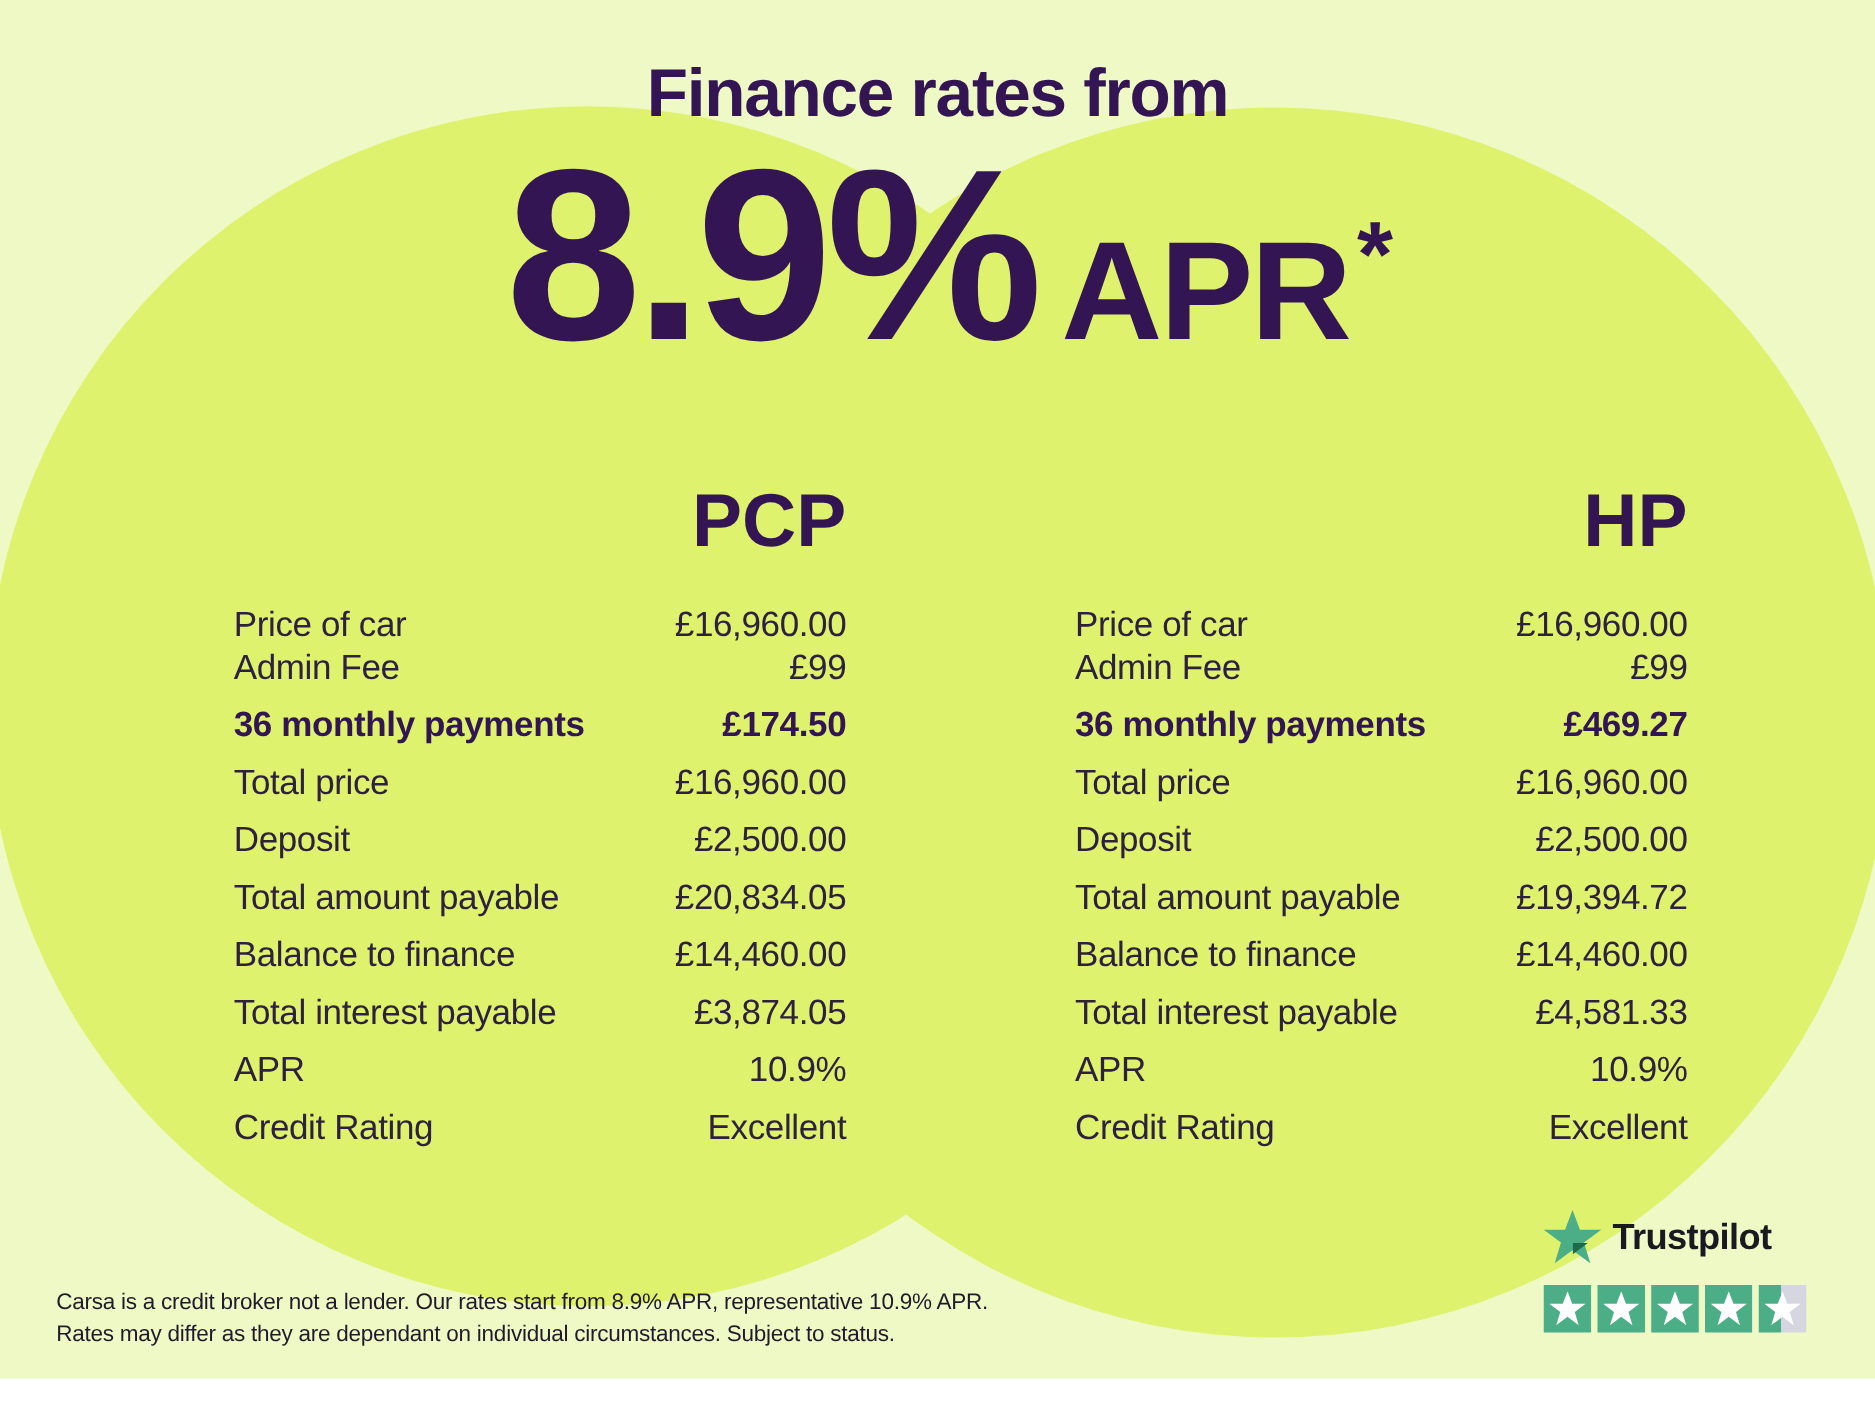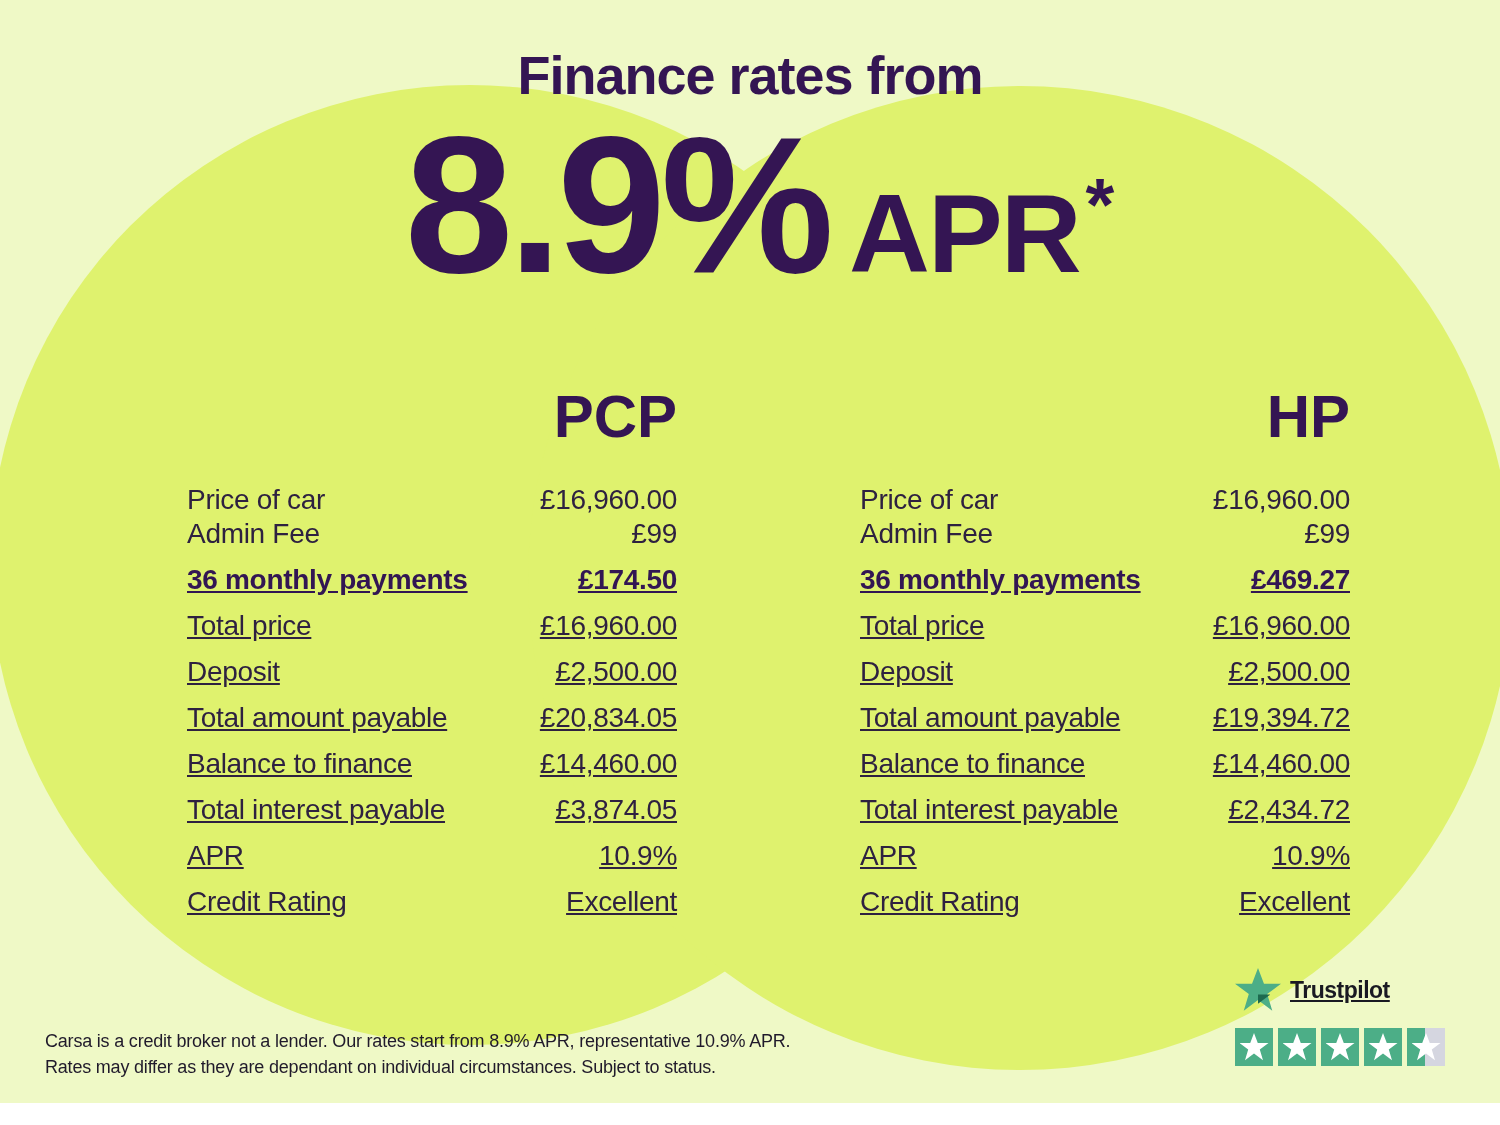--- a/index.html
+++ b/index.html
@@ -50,21 +50,21 @@
     text-align:right;
     font-size:60px;font-weight:700;color:var(--purple);
     margin:0 0 32px 0;letter-spacing:0;
   }
   .rows{display:block;}
   .row{
     display:flex;justify-content:space-between;align-items:baseline;
     font-size:28px;line-height:34px;letter-spacing:-0.3px;
     color:var(--text-purple);
   }
-  .rows .row:nth-of-type(n+3){margin-top:12px;text-decoration:underline;}
+  .rows .row:nth-of-type(n+3){margin-top:12px;}
   .row.bold{font-weight:700;color:var(--purple-strong);}
   .row .label{text-align:center;}
   .row .value{text-align:right;}
 
   .disclaimer{
     position:absolute;left:45px;top:1028px;
     font-size:18px;line-height:26px;letter-spacing:-0.2px;
     color:var(--ink);
   }
   .disclaimer span{display:block;}
@@ -74,21 +74,21 @@
   .tp-star-logo{position:relative;width:46px;height:44px;flex:0 0 auto;}
   .tp-star-shape{
     position:absolute;inset:0;background:var(--tp-green);
     clip-path:polygon(50% 0,63% 36%,100% 36%,70% 59%,81% 97%,50% 73%,19% 97%,30% 59%,0 36%,37% 36%);
   }
   .tp-star-notch{
     position:absolute;left:50%;top:60%;width:27%;height:21%;
     background:var(--tp-green-dark);
     clip-path:polygon(0 0,100% 0,0 100%);
   }
-  .tp-wordmark{font-size:23px;font-weight:700;letter-spacing:-0.5px;color:var(--tp-ink);text-decoration:underline;}
+  .tp-wordmark{font-size:29px;font-weight:700;letter-spacing:-0.5px;color:var(--tp-ink);}
   .tp-stars{display:flex;gap:5px;margin-top:16px;}
   .star-box{
     width:38px;height:38px;flex:0 0 auto;
     background:linear-gradient(90deg,var(--tp-green) var(--fill,100%),var(--tp-gray) var(--fill,100%));
     display:flex;align-items:center;justify-content:center;
   }
   .star-glyph{
     width:29px;height:28px;background:#ffffff;
     clip-path:polygon(50% 0,63% 36%,100% 36%,70% 59%,81% 97%,50% 73%,19% 97%,30% 59%,0 36%,37% 36%);
   }
@@ -200,21 +200,21 @@
           <span class="value">£19,394.72</span>
         </div>
 
         <div class="row">
           <span class="label">Balance to finance</span>
           <span class="value">£14,460.00</span>
         </div>
 
         <div class="row">
           <span class="label">Total interest payable</span>
-          <span class="value">£2,434.72</span>
+          <span class="value">£4,581.33</span>
         </div>
 
         <div class="row">
           <span class="label">APR</span>
           <span class="value">10.9%</span>
         </div>
 
         <div class="row">
           <span class="label">Credit Rating</span>
           <span class="value">Excellent</span>

